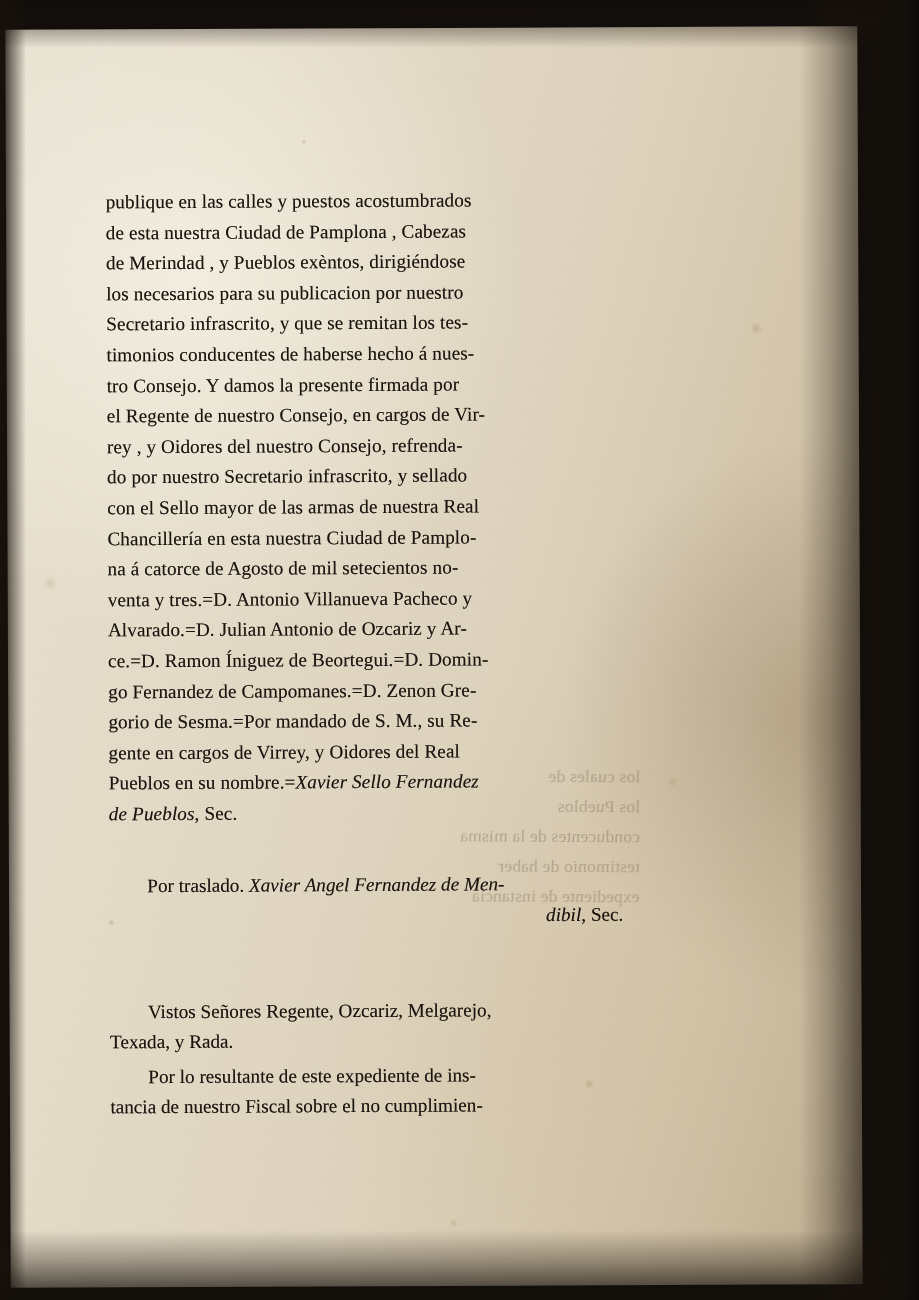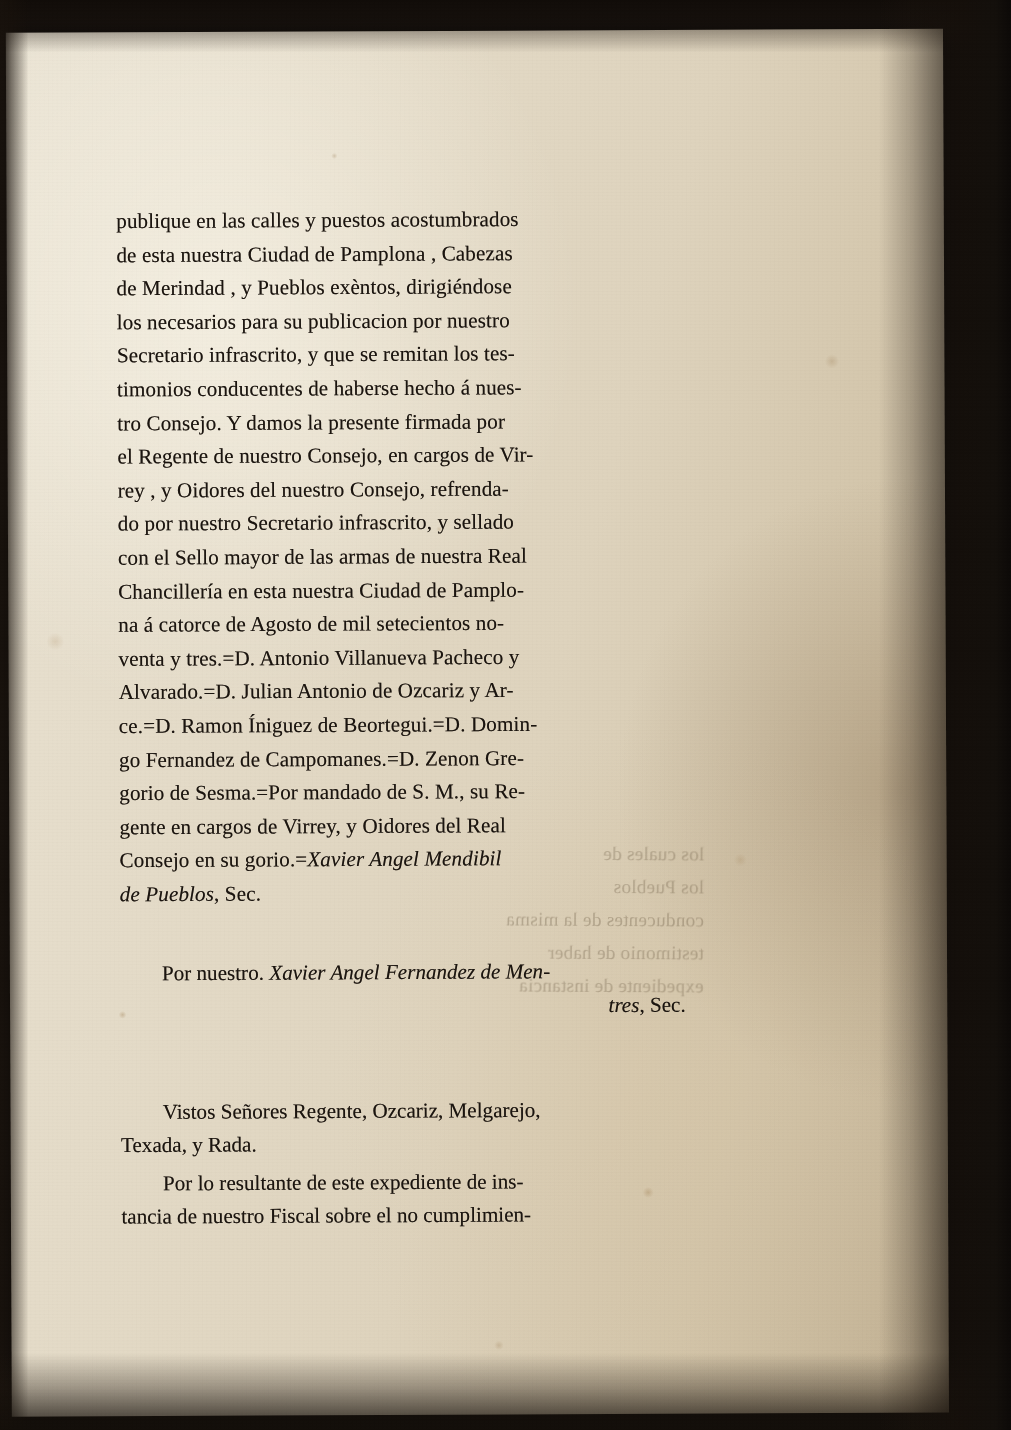--- a/index.html
+++ b/index.html
@@ -219,27 +219,27 @@
       <span class="ln">do por nuestro Secretario infrascrito, y sellado</span>
       <span class="ln">con el Sello mayor de las armas de nuestra Real</span>
       <span class="ln">Chancillería en esta nuestra Ciudad de Pamplo-</span>
       <span class="ln">na á catorce de Agosto de mil setecientos no-</span>
       <span class="ln">venta y tres.=D. Antonio Villanueva Pacheco y</span>
       <span class="ln">Alvarado.=D. Julian Antonio de Ozcariz y Ar-</span>
       <span class="ln">ce.=D. Ramon Íniguez de Beortegui.=D. Domin-</span>
       <span class="ln">go Fernandez de Campomanes.=D. Zenon Gre-</span>
       <span class="ln">gorio de Sesma.=Por mandado de S. M., su Re-</span>
       <span class="ln">gente en cargos de Virrey, y Oidores del Real</span>
-      <span class="ln"><span>Consejo en su gorio.=</span><span class="ital">Xavier Angel Mendibil</span></span>
+      <span class="ln"><span>Pueblos en su nombre.=</span><span class="ital">Xavier Sello Fernandez</span></span>
       <span class="ln"><span class="ital">de Pueblos</span><span>, Sec.</span></span>
     </div>
 
     <div class="block-traslado">
-      <span class="ln"><span>Por nuestro. </span><span class="ital">Xavier Angel Fernandez de Men-</span></span>
-      <span class="ln second"><span class="ital">tres</span><span>, Sec.</span></span>
+      <span class="ln"><span>Por traslado. </span><span class="ital">Xavier Angel Fernandez de Men-</span></span>
+      <span class="ln second"><span class="ital">dibil</span><span>, Sec.</span></span>
     </div>
 
     <div class="block-vistos">
       <span class="ln first">Vistos Señores Regente, Ozcariz, Melgarejo,</span>
       <span class="ln">Texada, y Rada.</span>
     </div>
 
     <div class="block-final">
       <span class="ln indent">Por lo resultante de este expediente de ins-</span>
       <span class="ln">tancia de nuestro Fiscal sobre el no cumplimien-</span>

